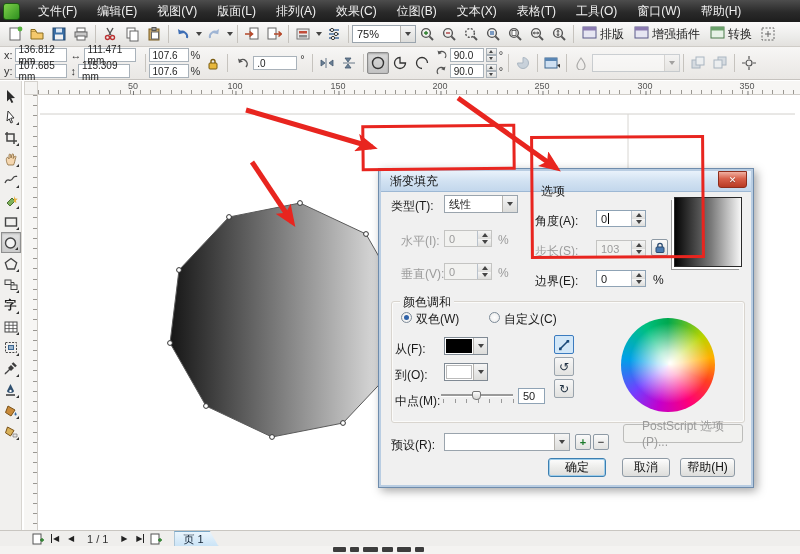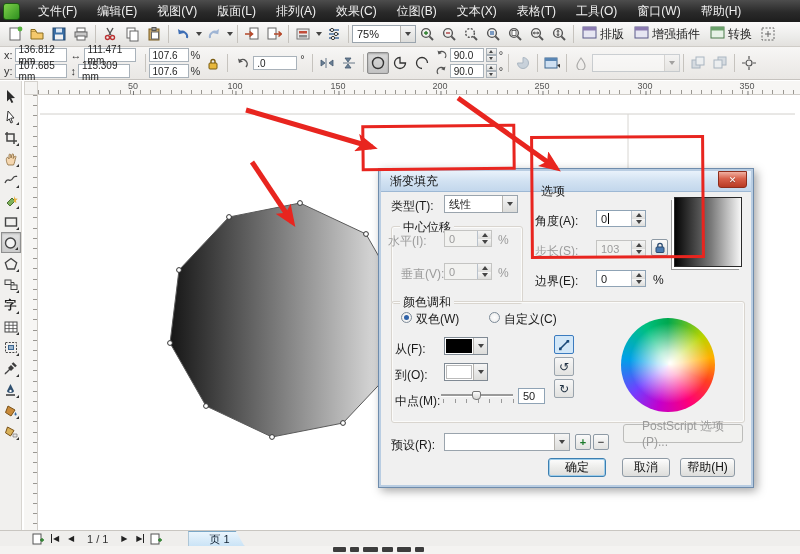--- a/index.html
+++ b/index.html
@@ -82,21 +82,21 @@
   .radio{position:absolute;width:11px;height:11px;border-radius:50%;border:1px solid #7d8b98;background:radial-gradient(#fff,#e8e8e8);box-sizing:border-box;}
   .radio.on::after{content:"";position:absolute;left:2px;top:2px;width:5px;height:5px;border-radius:50%;background:#2f62a8;}
   
   #midslider{position:absolute;left:62px;top:222px;width:72px;height:14px;}
   #midslider .track{position:absolute;left:0;top:3px;width:100%;height:2px;background:#9a9a9a;box-shadow:0 1px 0 #fff;}
   #midslider .ticks{position:absolute;left:2px;top:8px;width:100%;height:4px;background:repeating-linear-gradient(90deg,#999 0 1px,transparent 1px 11.6px);}
   #midslider .thumb{position:absolute;left:31px;top:0;width:9px;height:9px;background:linear-gradient(#fdfdfd,#d5d5d3);border:1px solid #777;border-radius:2px 2px 4px 4px;box-sizing:border-box;}
   
   #statusbar{left:0;top:530px;width:800px;height:16px;background:#efeeec;border-top:1px solid #c9c6c1;box-sizing:border-box;display:flex;align-items:center;font-size:10px;color:#333;}
   .nav{width:16px;height:14px;display:flex;align-items:center;justify-content:center;font-size:8px;color:#222;flex:0 0 auto;} 
-  #pagetab{height:15px;margin-left:24px;padding:0 14px 0 20px;background:linear-gradient(#eaf5fd,#c8e2f5);border:1px solid #7aa7c7;border-bottom:0;clip-path:polygon(0 0,calc(100% - 9px) 0,100% 100%,0 100%);display:flex;align-items:center;font-size:11px;color:#123;}
+  #pagetab{height:15px;margin-left:10px;padding:0 14px 0 8px;background:linear-gradient(#eaf5fd,#c8e2f5);border:1px solid #7aa7c7;border-bottom:0;clip-path:polygon(0 0,calc(100% - 9px) 0,100% 100%,0 100%);display:flex;align-items:center;font-size:11px;color:#123;}
   #bottomstrip{left:0;top:546px;width:800px;height:8px;background:#f4f3f1;overflow:hidden;}
   .smudge{position:absolute;top:1px;height:5px;background:#3d3d3d;border-radius:1px;}
   
   #annot{left:0;top:0;width:800px;height:554px;pointer-events:none;}
 </style>
 </head>
 <body>
 
 <div id="screen">
 
@@ -603,24 +603,21 @@
       </div>
 
     <span class="dlbl" style="left:12px;top:29px;">类型(T):</span>
     <div class="combo" style="position:absolute;left:65px;top:26px;width:74px;height:18px;">
       <span class="cval">线性</span>
       <span class="carr">
           <span class="tri-d"></span>
         </span>
     </div>
 
-    <div class="gb" style="left:12px;top:57px;width:130px;height:76px;">
-      <span class="gblab">中心位移</span>
-    </div>
-    <span class="dlbl dis" style="left:9px;top:64px;">水平(I):</span>
+    <span class="dlbl dis" style="left:22px;top:64px;">水平(I):</span>
     <div class="fld dis" style="left:65px;top:61px;width:48px;">
       <span class="grow">0</span>
       <span class="fldspin">
           <span>
             <i class="tri-u"></i>
           </span>
           <span>
             <i class="tri-d"></i>
           </span>
         </span>

